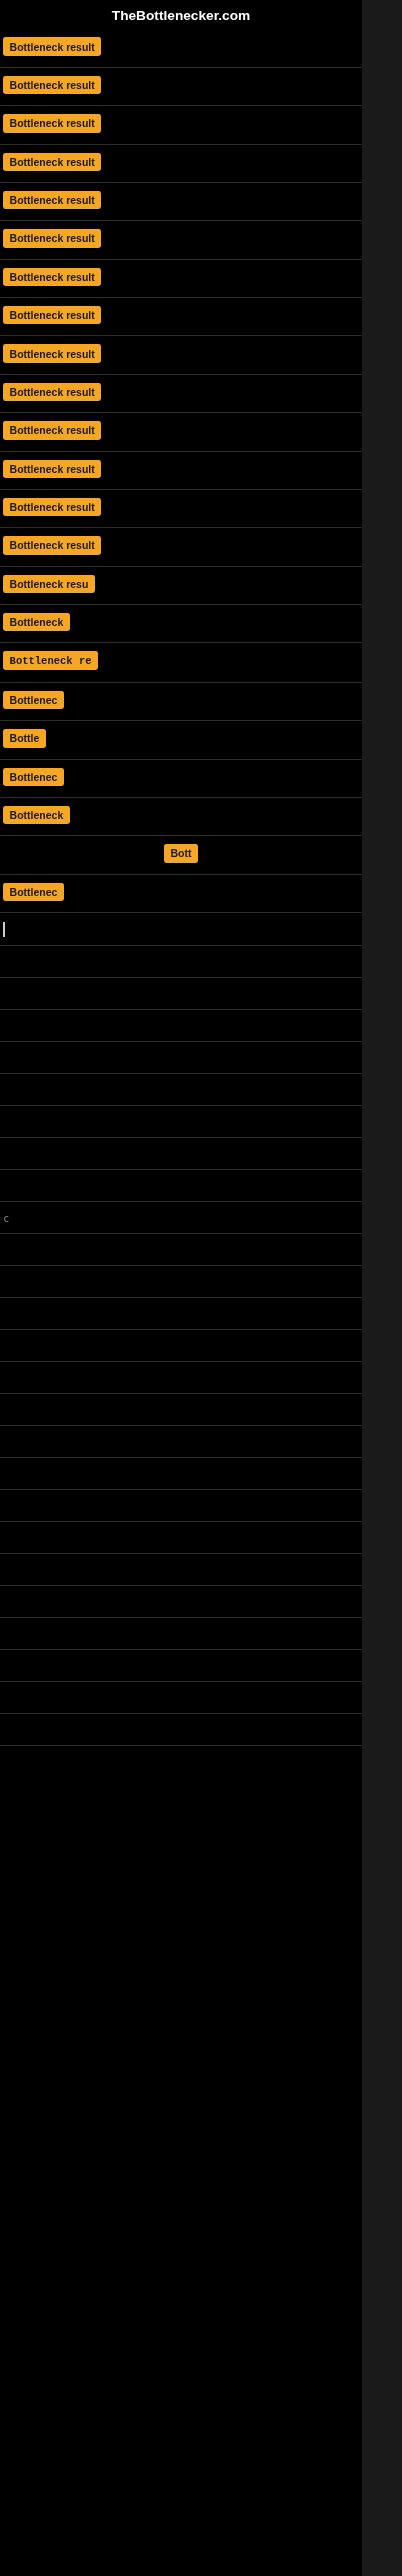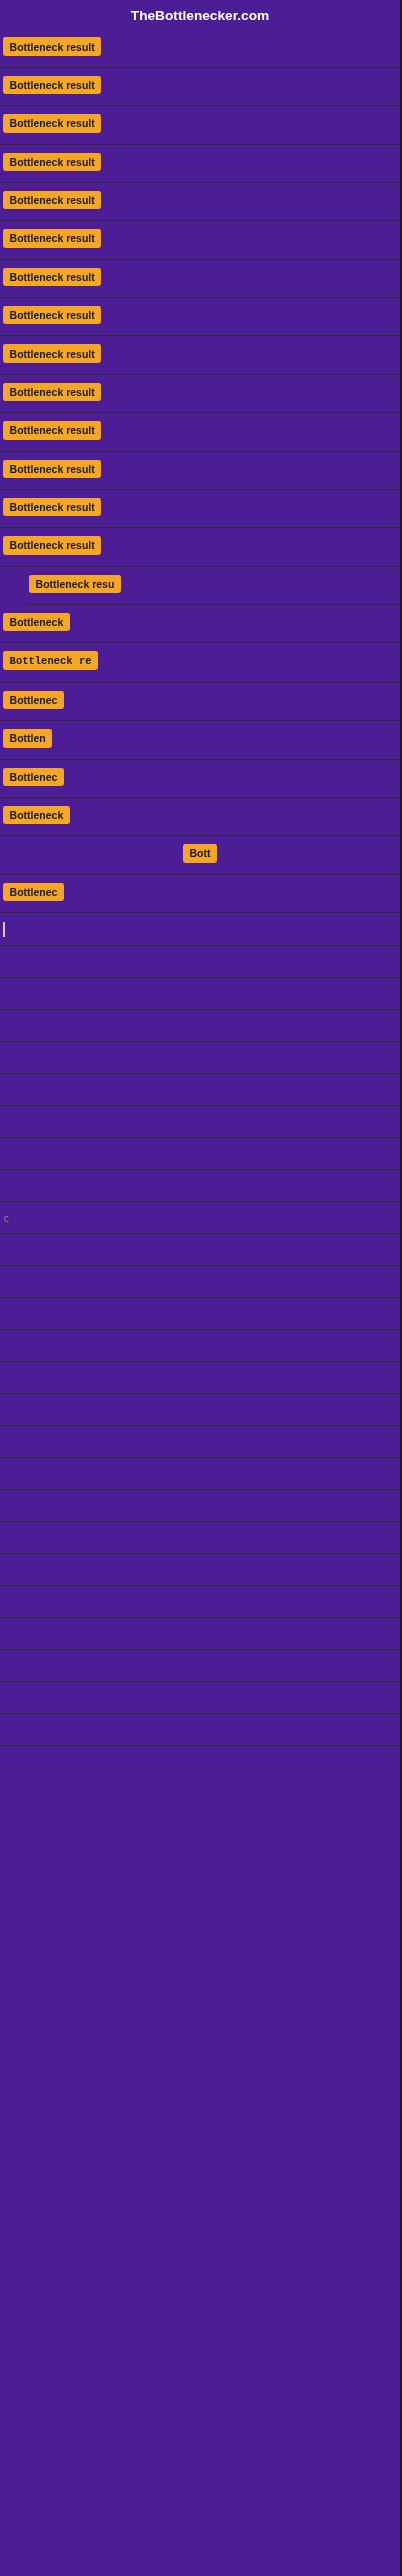--- a/index.html
+++ b/index.html
@@ -22,21 +22,21 @@
       font-weight: bold;
       padding: 3.2px 6.4px;
       border-radius: 2.4px;
       white-space: nowrap;
       overflow: hidden;
     }
   </style>
 </head>
 <body>
 
-<div style="position: relative; width: 400px; min-height: 2576px; background-color: #4c1d95;">
+<div style="position: relative; width: 362px; min-height: 2576px; background-color: #000000;">
 
   <div style="text-align: center; padding: 8px 0 6.4px 0;">
     <span style="color: #ffffff; font-size: 13.7px; font-weight: bold; font-family: Arial, sans-serif;">TheBottlenecker.com</span>
   </div>
 
   <div style="padding: 8px 3.2px 8px 3.2px; border-bottom: 0.8px solid #2c2c2c;">
     <span class="bottleneck-badge">Bottleneck result</span>
   </div>
 
   <div style="padding: 8px 3.2px 8px 3.2px; border-bottom: 0.8px solid #2c2c2c;">
@@ -84,38 +84,38 @@
   </div>
 
   <div style="padding: 8px 3.2px 8px 3.2px; border-bottom: 0.8px solid #2c2c2c;">
     <span class="bottleneck-badge">Bottleneck result</span>
   </div>
 
   <div style="padding: 8px 3.2px 8px 3.2px; border-bottom: 0.8px solid #2c2c2c;">
     <span class="bottleneck-badge">Bottleneck result</span>
   </div>
 
-  <div style="padding: 8px 3.2px 8px 3.2px; border-bottom: 0.8px solid #2c2c2c; margin-left: 26px;">
+  <div style="padding: 8px 3.2px 8px 3.2px; border-bottom: 0.8px solid #2c2c2c;">
     <span class="bottleneck-badge">Bottleneck resu</span>
   </div>
 
   <div style="padding: 8px 3.2px 8px 3.2px; border-bottom: 0.8px solid #2c2c2c;">
     <span class="bottleneck-badge">Bottleneck</span>
   </div>
 
   <div style="padding: 8px 3.2px 8px 3.2px; border-bottom: 0.8px solid #2c2c2c; font-family: Liberation Mono, monospace;">
     <span class="bottleneck-badge">Bottleneck re</span>
   </div>
 
   <div style="padding: 8px 3.2px 8px 3.2px; border-bottom: 0.8px solid #2c2c2c;">
     <span class="bottleneck-badge">Bottlenec</span>
   </div>
 
   <div style="padding: 8px 3.2px 8px 3.2px; border-bottom: 0.8px solid #2c2c2c;">
-    <span class="bottleneck-badge">Bottlen</span>
+    <span class="bottleneck-badge">Bottle</span>
   </div>
 
   <div style="padding: 8px 3.2px 8px 3.2px; border-bottom: 0.8px solid #2c2c2c;">
     <span class="bottleneck-badge">Bottlenec</span>
   </div>
 
 
   <div style="padding: 8px 3.2px 8px 3.2px; border-bottom: 0.8px solid #2c2c2c;">
     <span class="bottleneck-badge">Bottleneck</span>
   </div>

